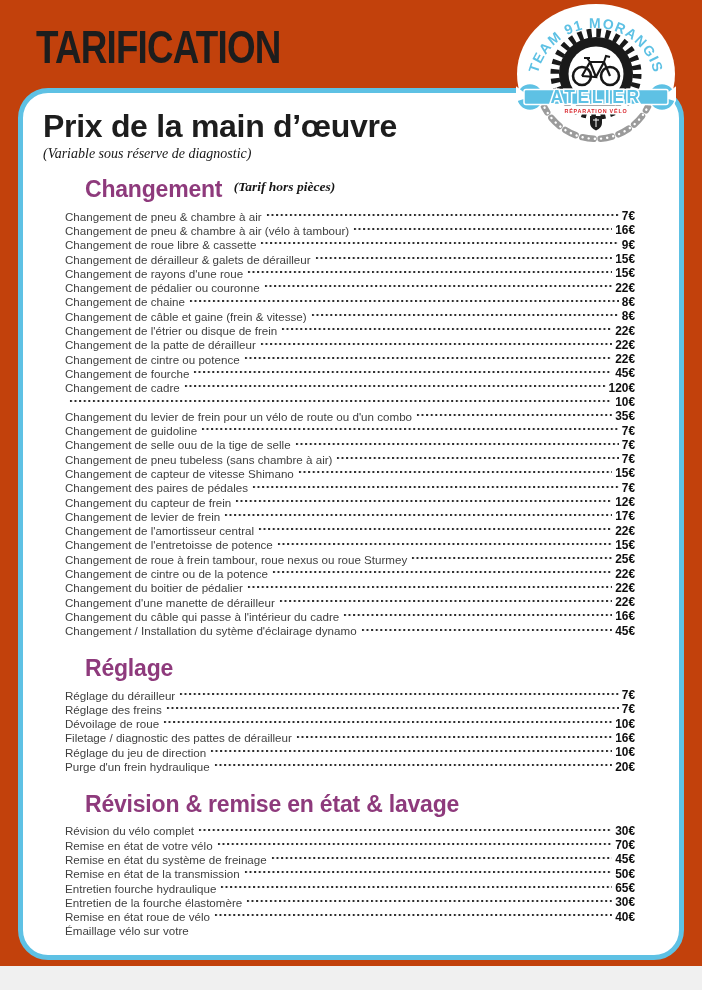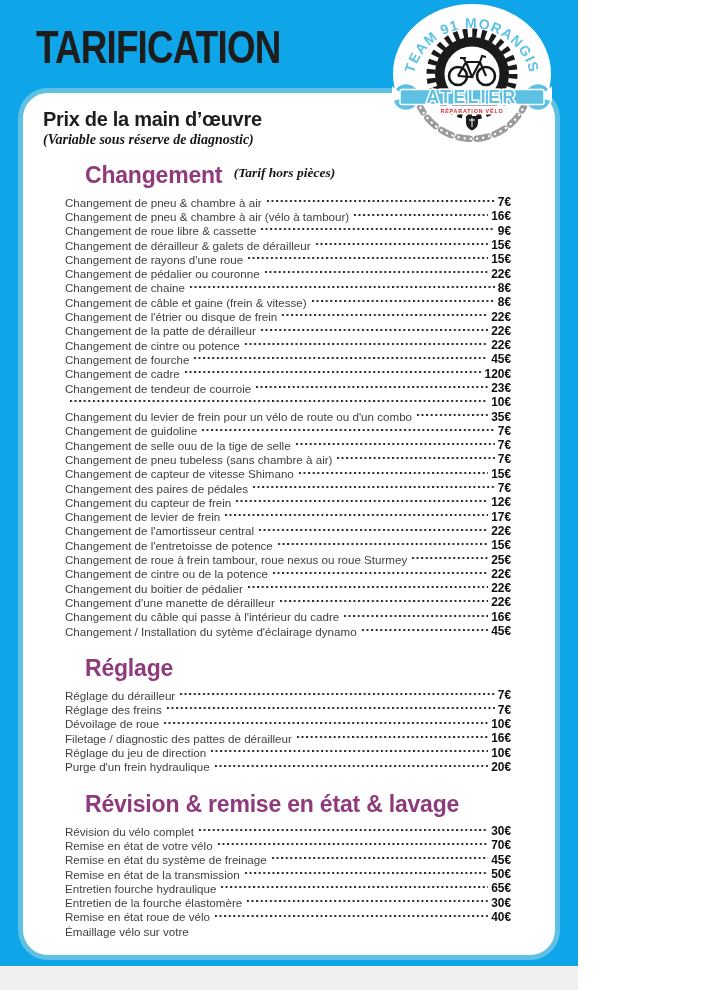--- a/index.html
+++ b/index.html
@@ -7,41 +7,41 @@
     --logo-blue:#5ec1e4;
     --logo-red:#d9262c;
     --logo-gray:#9b9b9b;
     --ink:#1d1d1d;
     --label-text:#3f3f3f;
     --page-bottom-gray:#f0f0f0;
   }
   *{box-sizing:border-box;margin:0;padding:0}
   html,body{width:702px;background:#fff}
   body{font-family:"Liberation Sans","DejaVu Sans",sans-serif;}
-  .page{position:relative;width:578px;height:990px;background:#0ea5e9;overflow:hidden}
+  .page{position:relative;width:702px;height:990px;background:#c2410c;overflow:hidden}
 
   
   .main-title{
     position:absolute;left:36px;top:20px;
     font-size:46px;font-weight:bold;color:var(--ink);
     letter-spacing:-1px;transform:scaleX(.8);transform-origin:left top;
     white-space:nowrap;
   }
   .logo{position:absolute;top:4px;right:26px;width:160px;height:142px;z-index:5}
 
   
   .frame{
     position:absolute;left:18px;right:18px;top:88px;height:872px;
     border:5px solid var(--logo-blue);border-radius:30px;background:#fff;
   }
   .sheet{padding:15px 44px 0 20px;height:100%;overflow:hidden}
-  .sheet-title{font-size:20px;font-weight:bold;color:var(--ink);letter-spacing:-.3px}
+  .sheet-title{font-size:32px;font-weight:bold;color:var(--ink);letter-spacing:-.3px}
   .sheet-note{
     font-family:"Liberation Serif","DejaVu Serif",serif;
-    font-style:italic;font-weight:bold;font-size:14px;color:#161616;
+    font-style:italic;font-weight:normal;font-size:14px;color:#161616;
     margin:1px 0 14px 0;
   }
   .sections{margin-left:22px}
   .price-section + .price-section{margin-top:17px}
   .section-title{
     font-size:23px;font-weight:bold;color:var(--accent-purple);
     margin-bottom:6px;letter-spacing:-.2px;margin-left:20px;
   }
   .section-note{
     font-family:"Liberation Serif","DejaVu Serif",serif;
@@ -199,25 +199,20 @@
     <span class="dots"></span>
     <span class="price">45€</span>
   </div>
 
   <div class="row">
     <span class="label">Changement de cadre</span>
     <span class="dots"></span>
     <span class="price">120€</span>
   </div>
 
-  <div class="row">
-    <span class="label">Changement de tendeur de courroie</span>
-    <span class="dots"></span>
-    <span class="price">23€</span>
-  </div>
 
   <div class="row">
     <span class="dots"></span>
     <span class="price">10€</span>
   </div>
 
   <div class="row">
     <span class="label">Changement du levier de frein pour un vélo de route ou d'un combo</span>
     <span class="dots"></span>
     <span class="price">35€</span>

